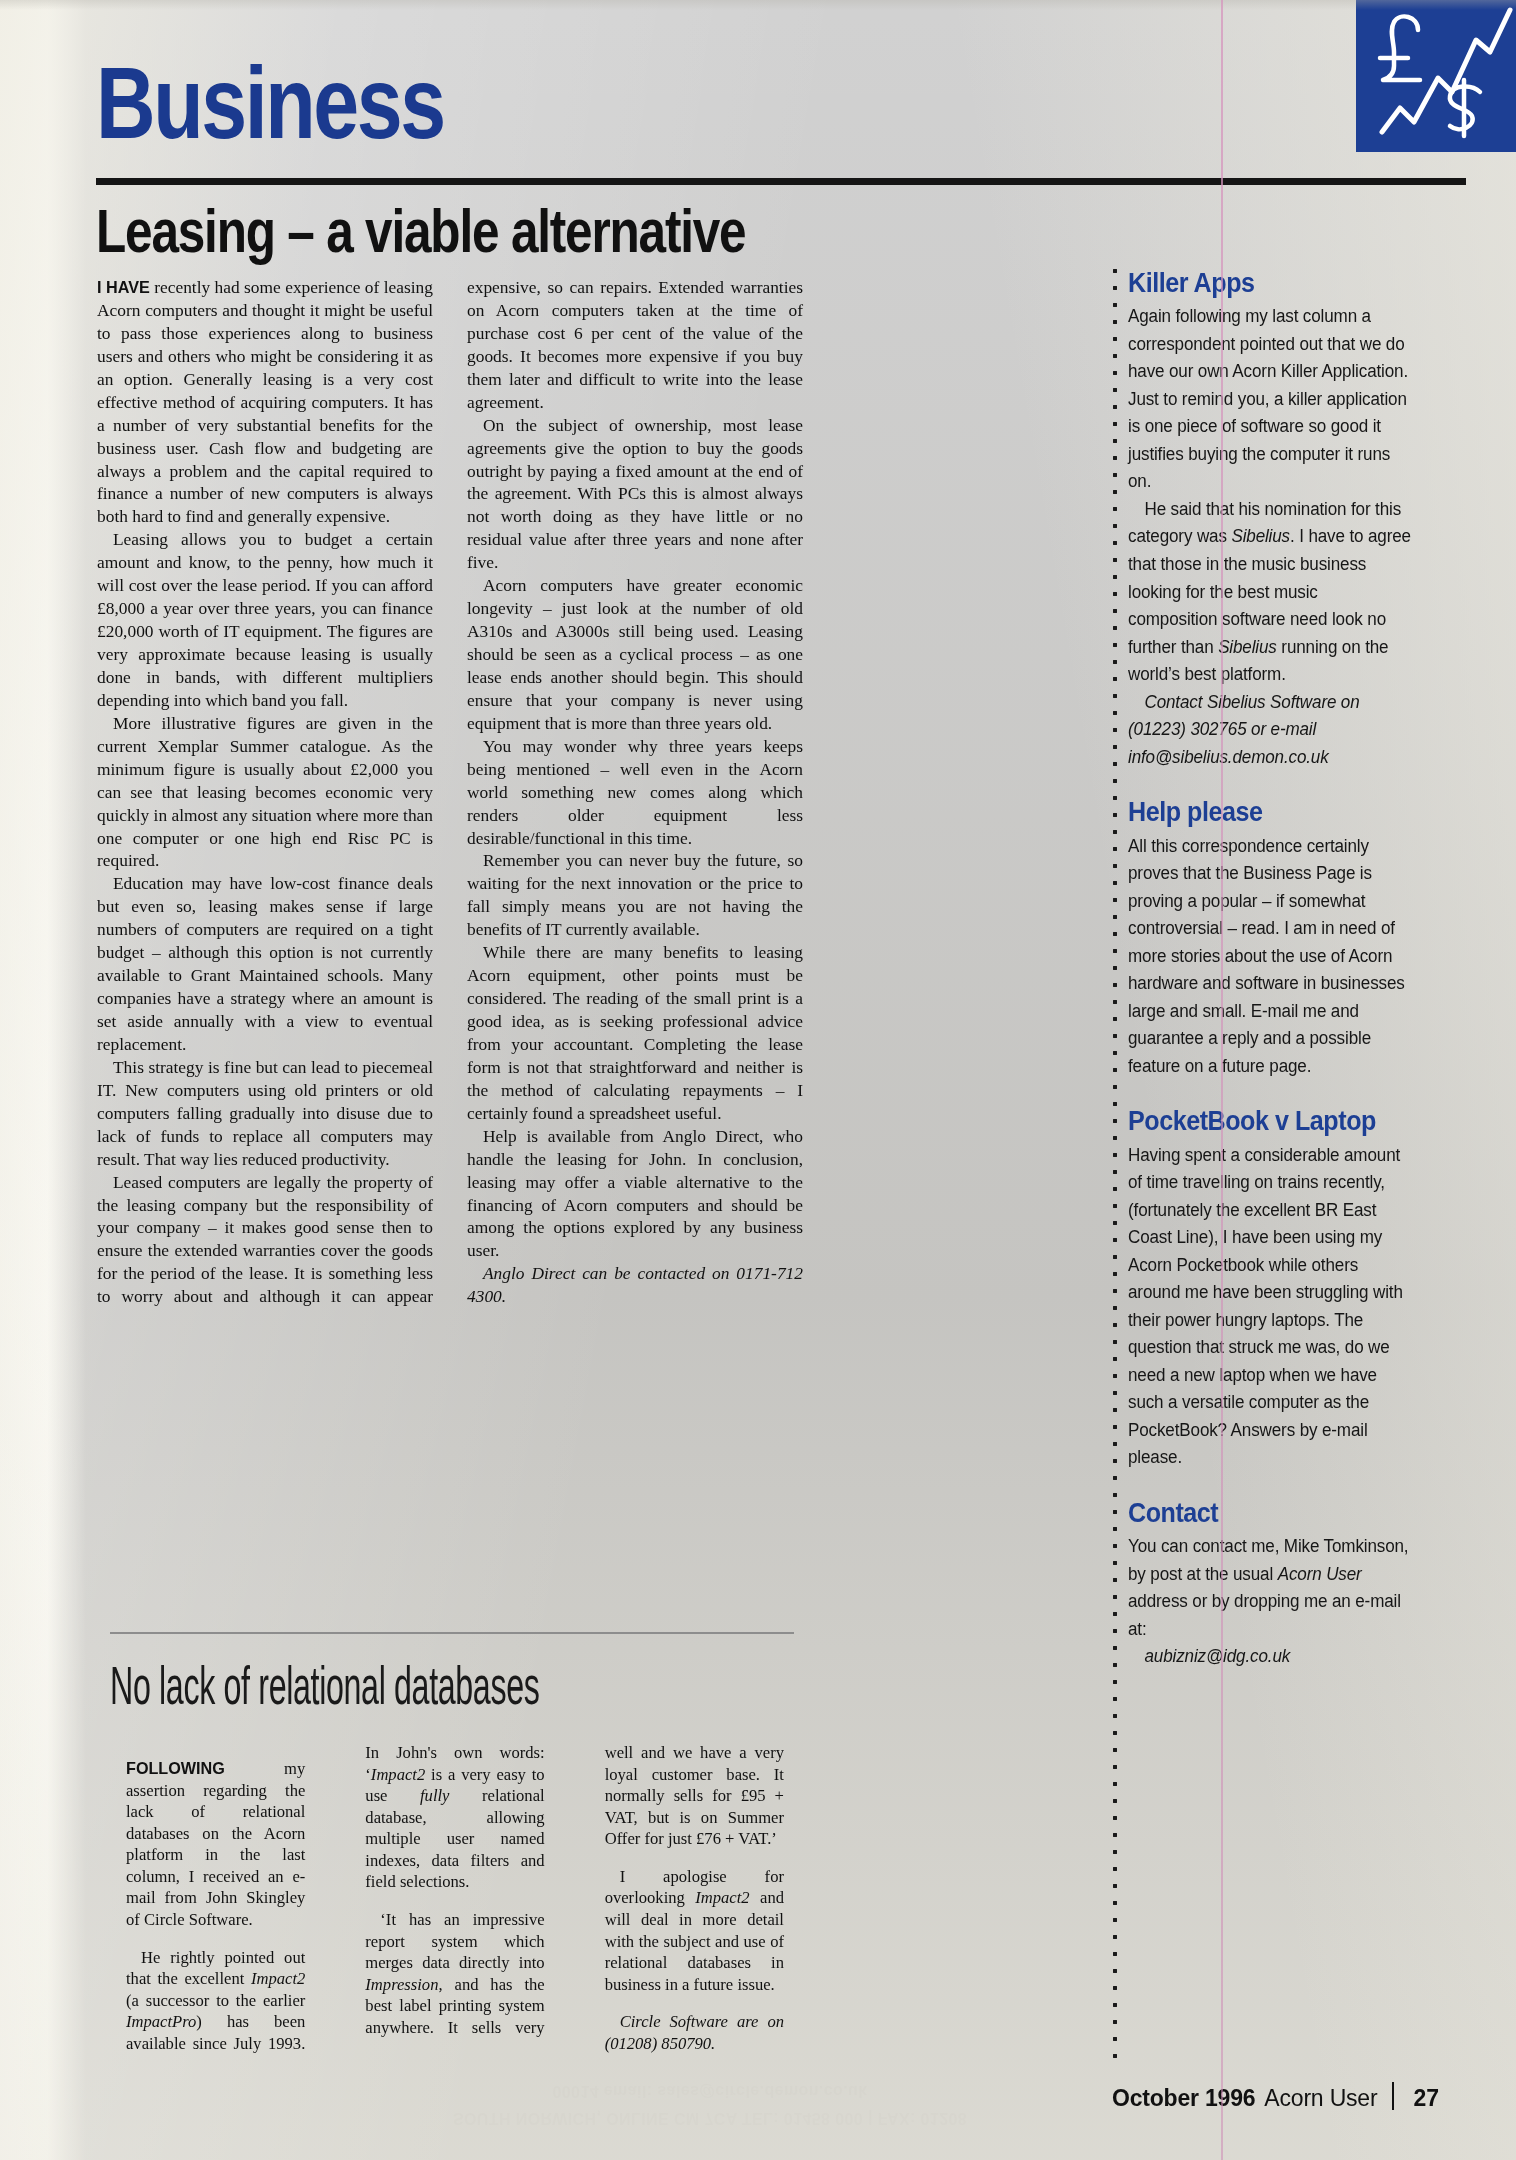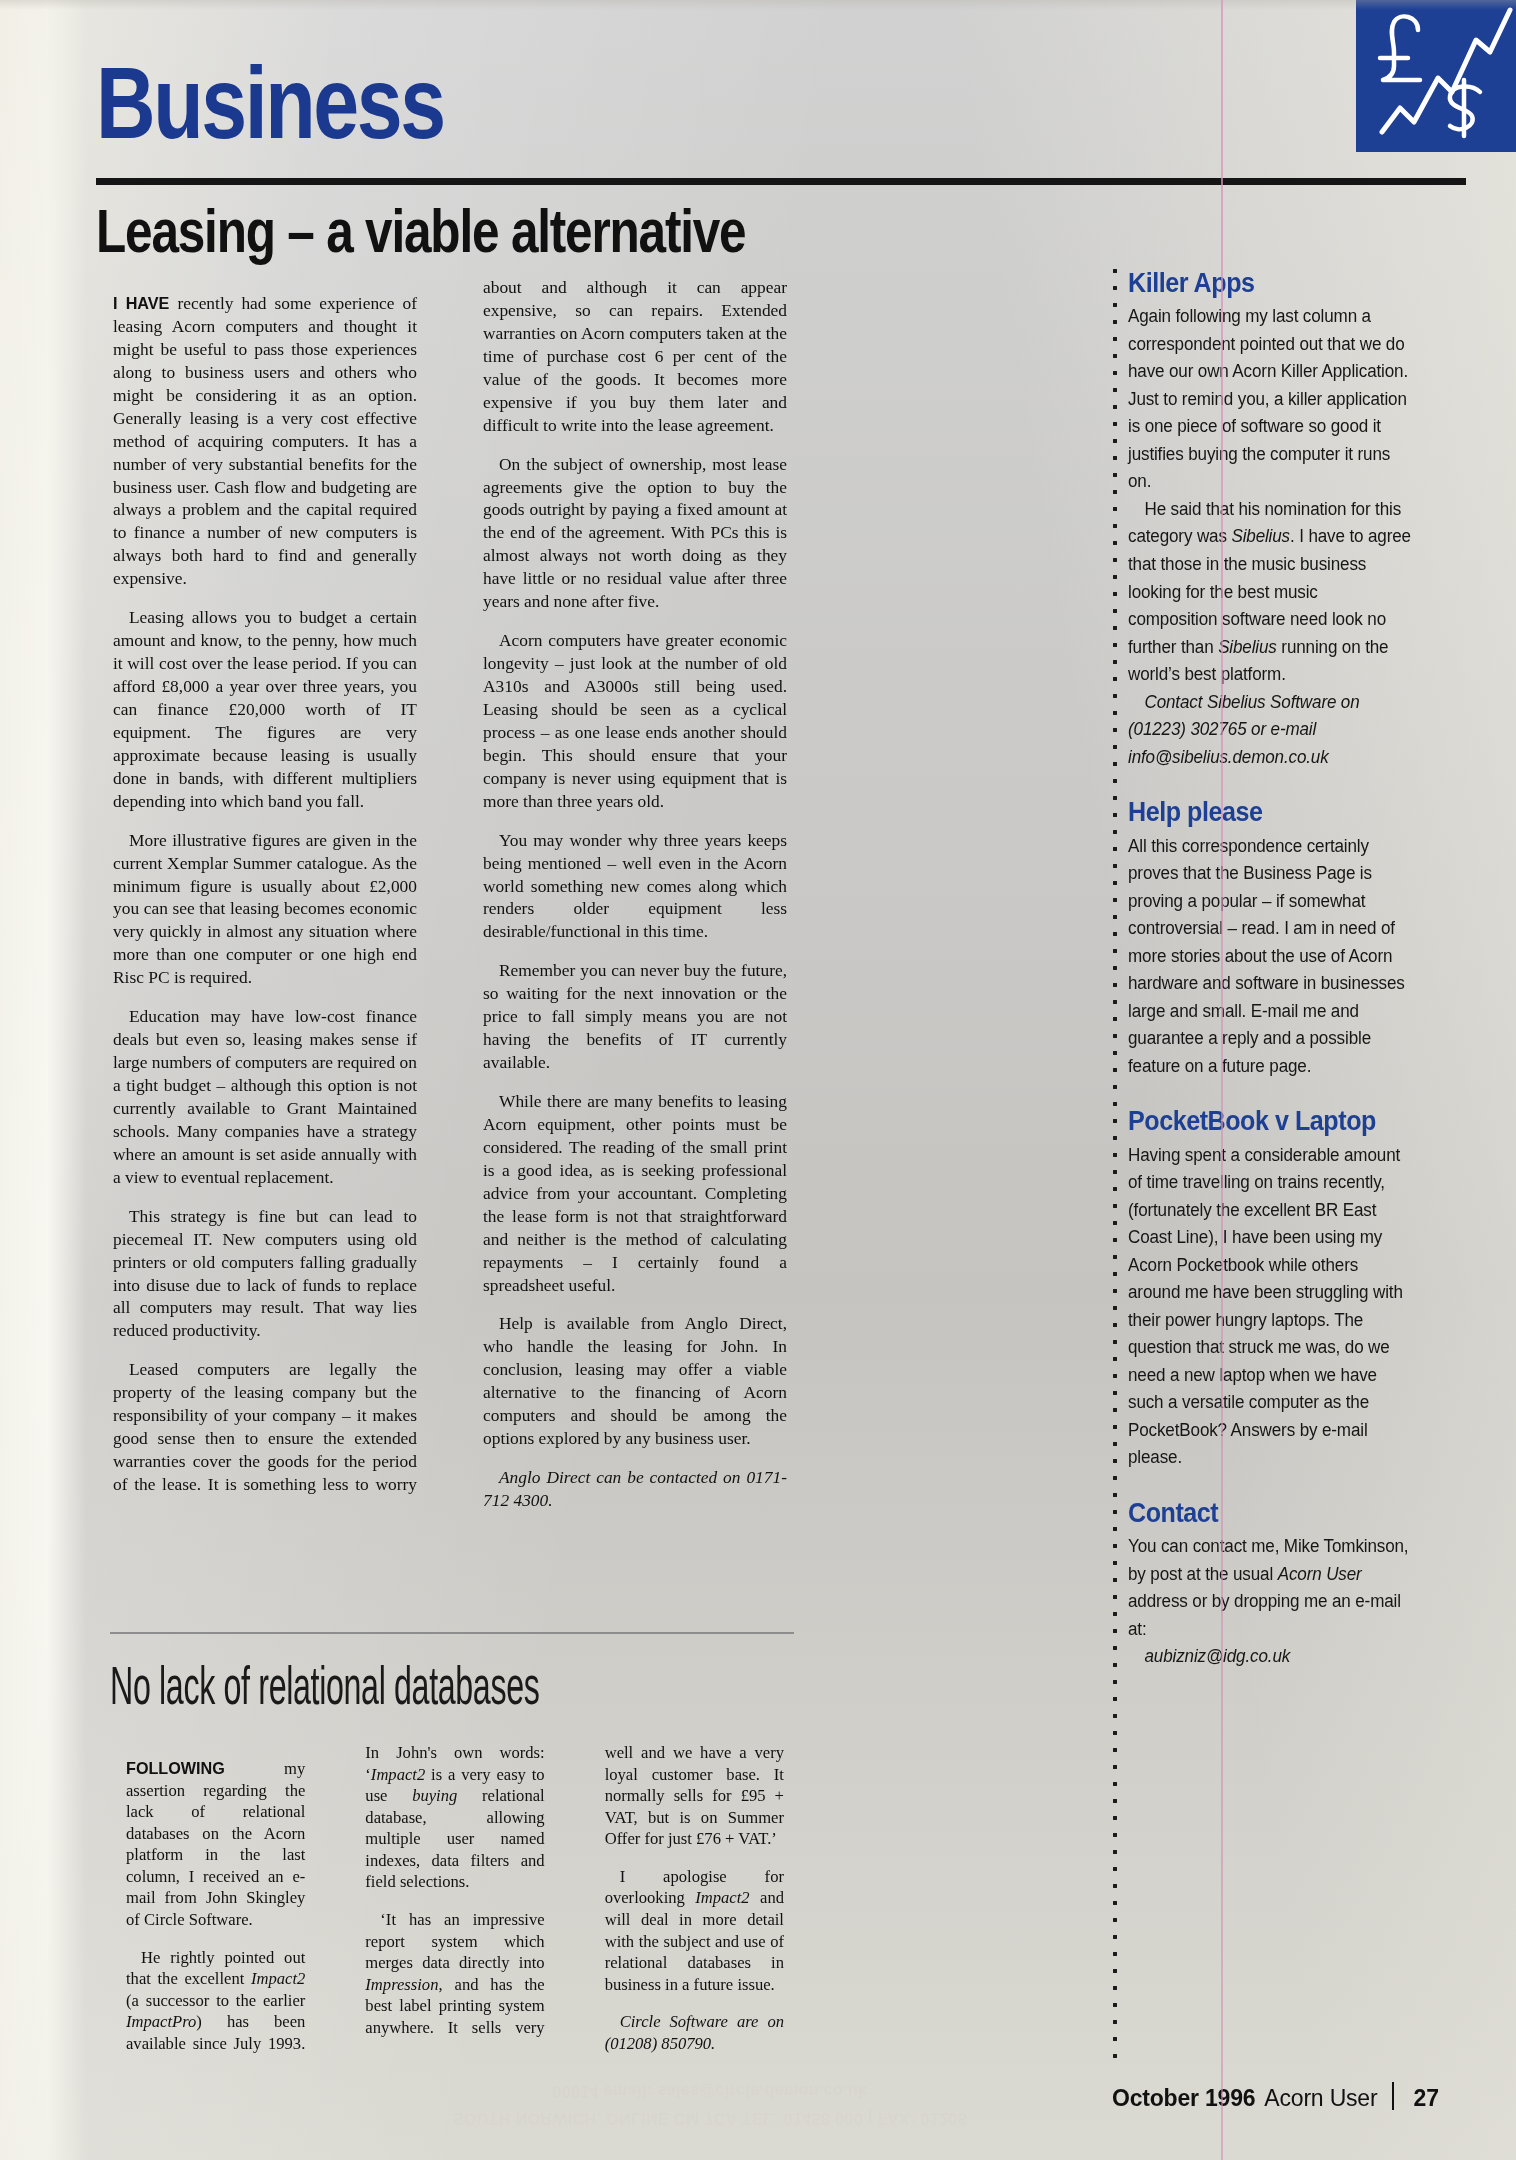--- a/index.html
+++ b/index.html
@@ -97,21 +97,21 @@
     width: 706px;
     column-count: 2;
     column-gap: 34px;
     font-size: 17.4px;
     line-height: 1.318;
     text-align: justify;
     color: #111;
     z-index: 6;
     hyphens: none;
   }
-  .body-cols p { margin: 16px; text-indent: 16px; }
+  .body-cols p { margin: 0; text-indent: 16px; }
   .body-cols p.first { text-indent: 0; }
   .body-cols p.italic { font-style: italic; }
   .lead-caps { font-family: "Liberation Sans", sans-serif; font-weight: bold; font-size: 16.2px; }
 
   
   .rule-thin {
     position: absolute;
     left: 110px;
     width: 684px;
     top: 1632px;
@@ -303,21 +303,21 @@
       <p>While there are many benefits to leasing Acorn equipment, other points must be considered. The reading of the small print is a good idea, as is seeking professional advice from your accountant. Completing the lease form is not that straightforward and neither is the method of calculating repayments – I certainly found a spreadsheet useful.</p>
       <p>Help is available from Anglo Direct, who handle the leasing for John. In conclusion, leasing may offer a viable alternative to the financing of Acorn computers and should be among the options explored by any business user.</p>
       <p class="italic">Anglo Direct can be contacted on 0171-712 4300.</p>
     </div>
 
   <div class="rule-thin"></div>
 
   <div class="headline-2">No lack of relational databases</div>
   <div class="body-cols-2">
       <p class="first"><span class="lead-caps">FOLLOWING</span> my assertion regarding the lack of relational databases on the Acorn platform in the last column, I received an e-mail from John Skingley of Circle Software.</p>
-      <p>He rightly pointed out that the excellent <em>Impact2</em> (a successor to the earlier <em>ImpactPro</em>) has been available since July 1993. In John's own words: ‘<em>Impact2</em> is a very easy to use <em>buying</em> relational database, allowing multiple user named indexes, data filters and field selections.</p>
+      <p>He rightly pointed out that the excellent <em>Impact2</em> (a successor to the earlier <em>ImpactPro</em>) has been available since July 1993. In John's own words: ‘<em>Impact2</em> is a very easy to use <em>fully</em> relational database, allowing multiple user named indexes, data filters and field selections.</p>
       <p>‘It has an impressive report system which merges data directly into <em>Impression</em>, and has the best label printing system anywhere. It sells very well and we have a very loyal customer base. It normally sells for £95 + VAT, but is on Summer Offer for just £76 + VAT.’</p>
       <p>I apologise for overlooking <em>Impact2</em> and will deal in more detail with the subject and use of relational databases in business in a future issue.</p>
       <p class="italic">Circle Software are on (01208) 850790.</p>
     </div>
 
   <div class="sidebar-dots"></div>
   <div class="sidebar">
       <div class="sb-head" style="color: rgb(29, 63, 148);">Killer Apps</div>
       <div class="sb-body">
         <p class="first">Again following my last column a correspondent pointed out that we do have our own Acorn Killer Application. Just to remind you, a killer application is one  piece of software so good it justifies buying the computer it runs on.</p>

